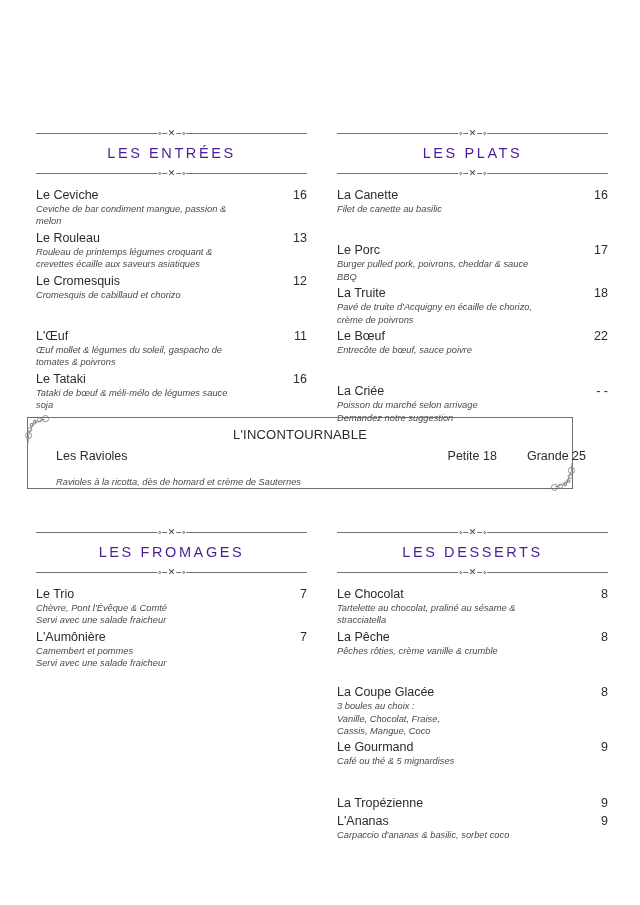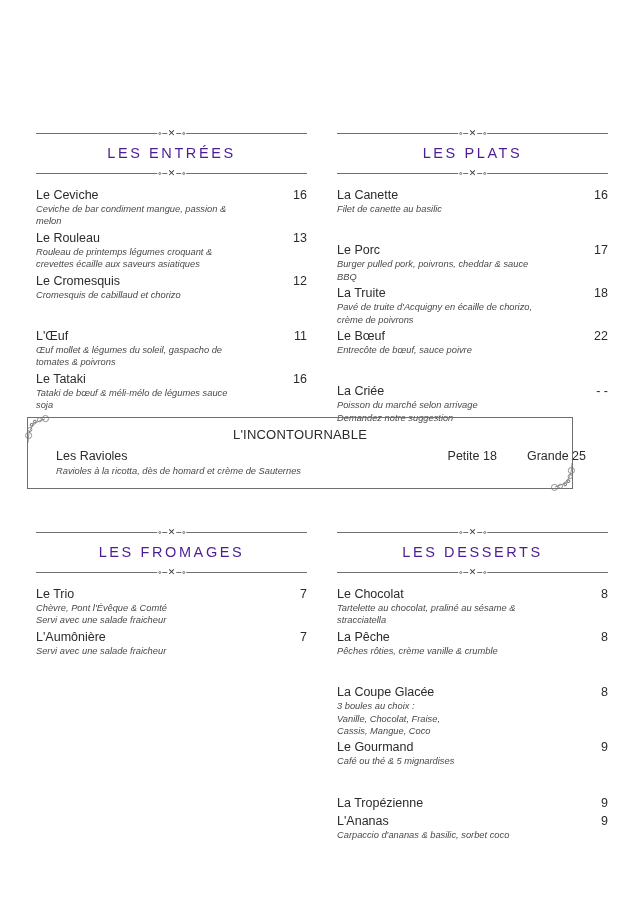--- a/index.html
+++ b/index.html
@@ -171,21 +171,21 @@
     line-height: 16px;
     color: #2b2b2b;
     white-space: nowrap;
   }
   .feature-price.p1 { margin-right: 30px; }
   .feature-desc {
     font-size: 9.3px;
     font-style: italic;
     color: #4a4a4a;
     line-height: 12.4px;
-    margin-top: 1px;
+    margin-top: 12px;
   }
 
   
   .flourish {
     position: absolute;
     width: 44px;
     height: 44px;
     overflow: visible;
   }
   .flourish.tl { left: -9px; top: -9px; }
@@ -443,20 +443,21 @@
             <div>Servi avec une salade fraicheur</div>
           </div>
         </div>
 
         <div class="item">
           <div class="item-row">
             <span class="item-name">L'Aumônière</span>
             <span class="item-price">7</span>
           </div>
           <div class="item-desc">
+            <div>Camembert et pommes</div>
             <div>Servi avec une salade fraicheur</div>
           </div>
         </div>
 
       </div>
     </div>
 
     <div class="col">
       <div class="sec-head">
         <div class="rule">

